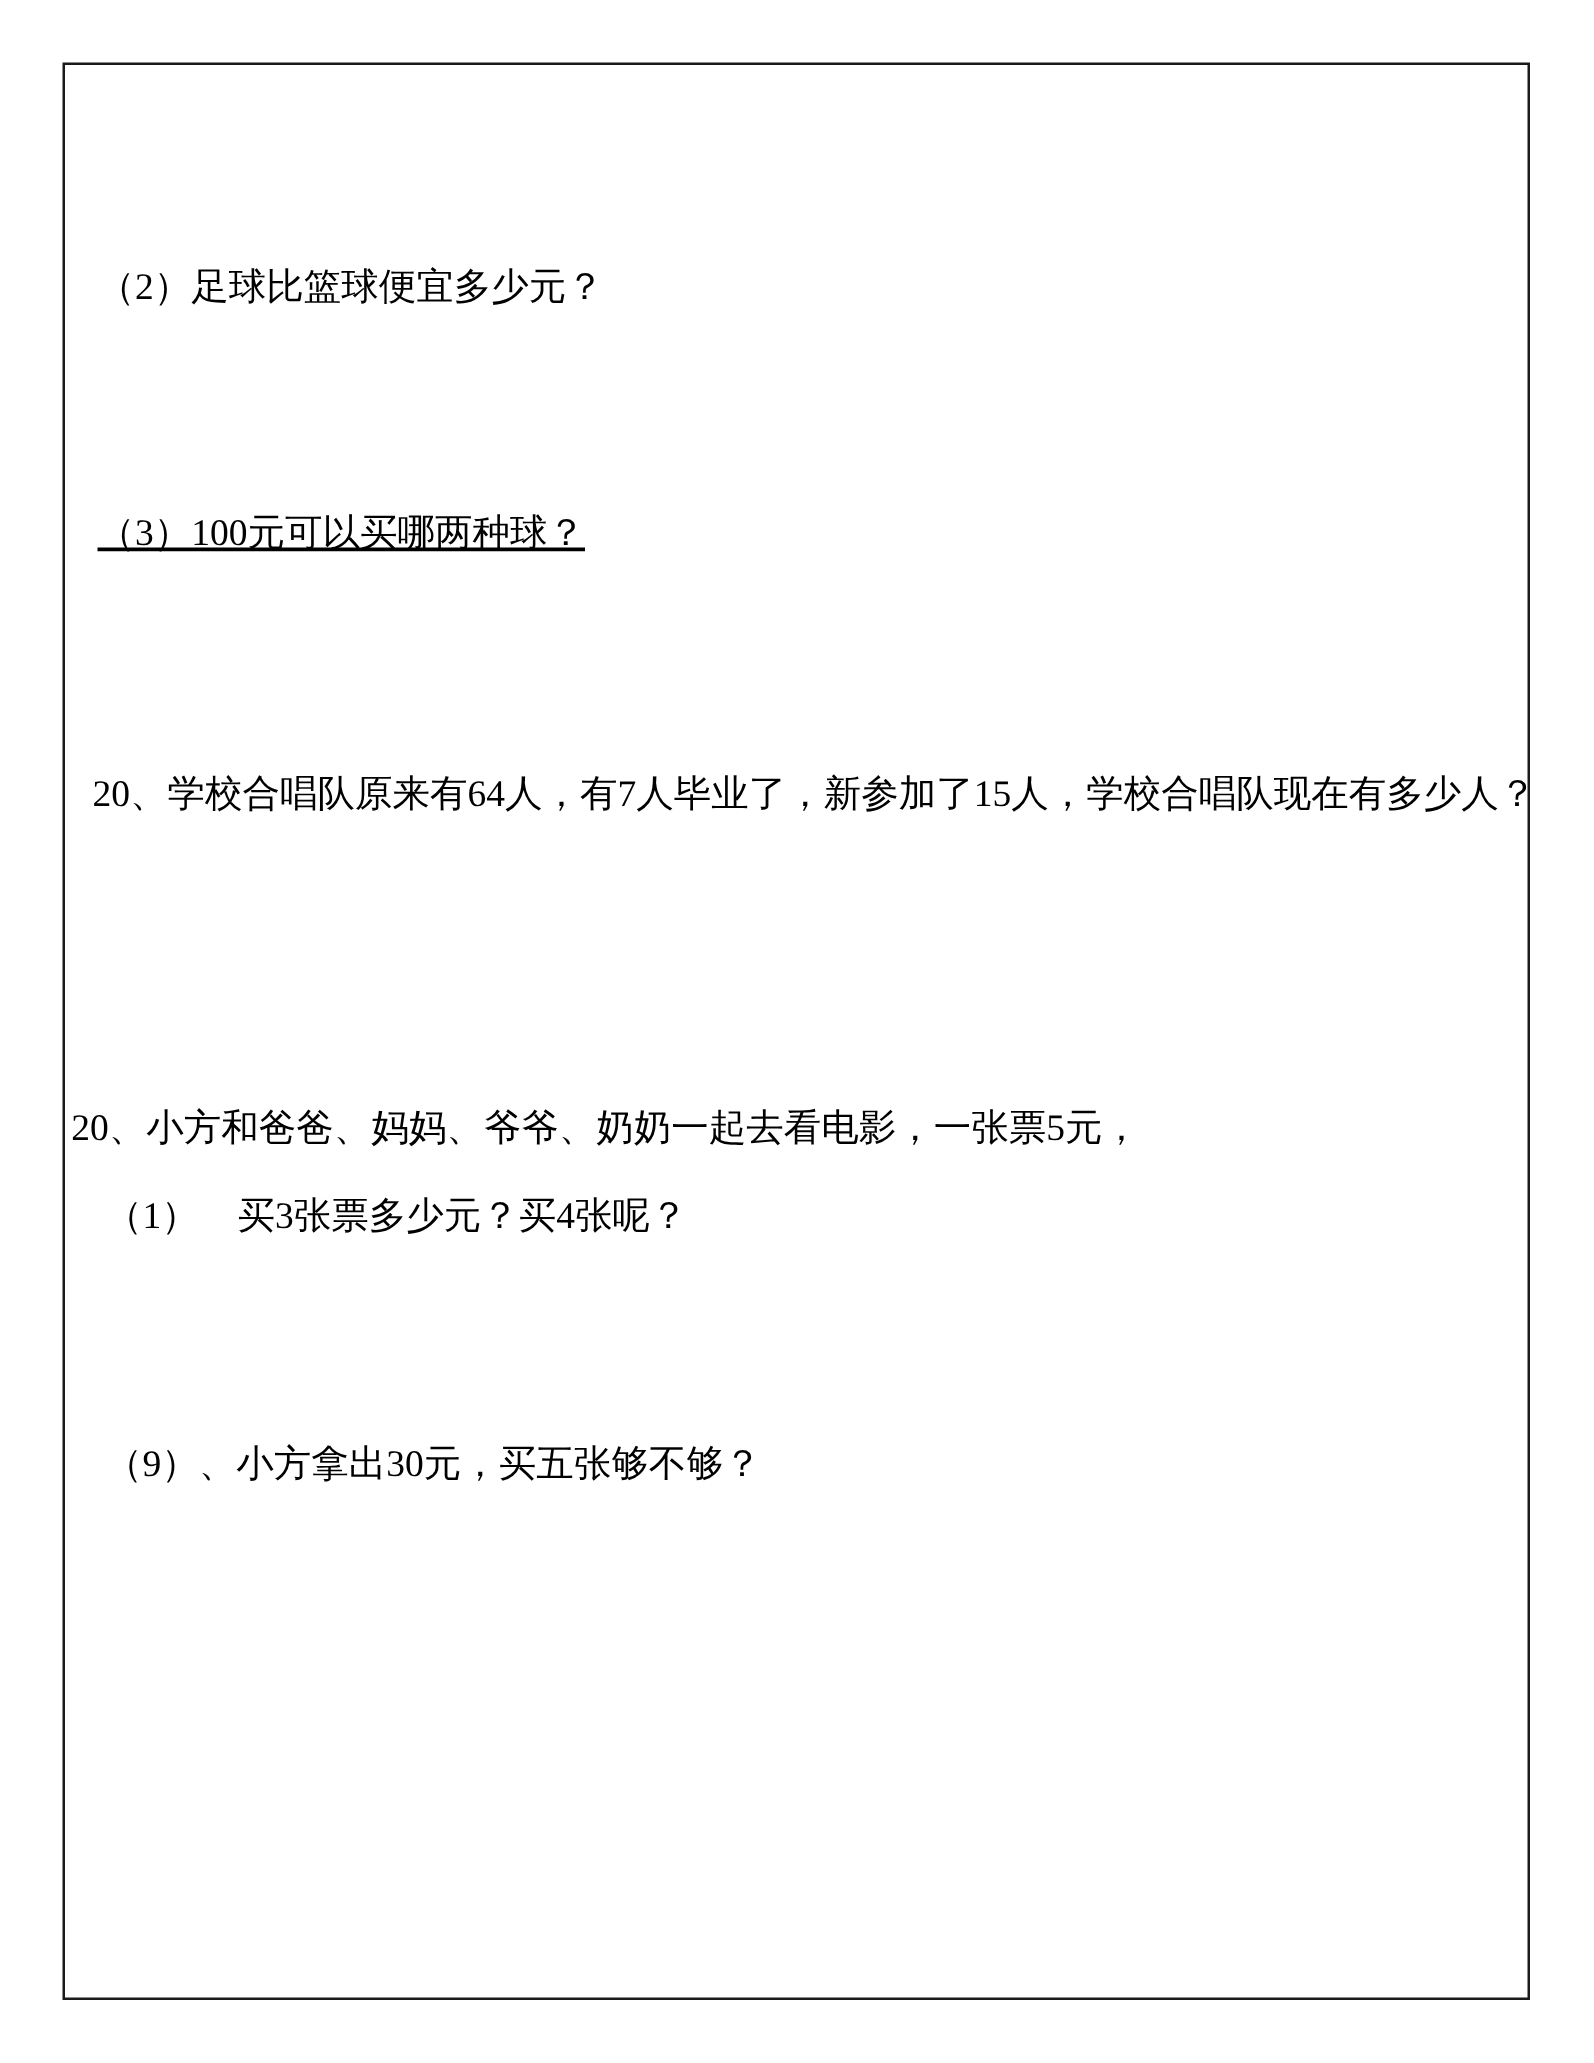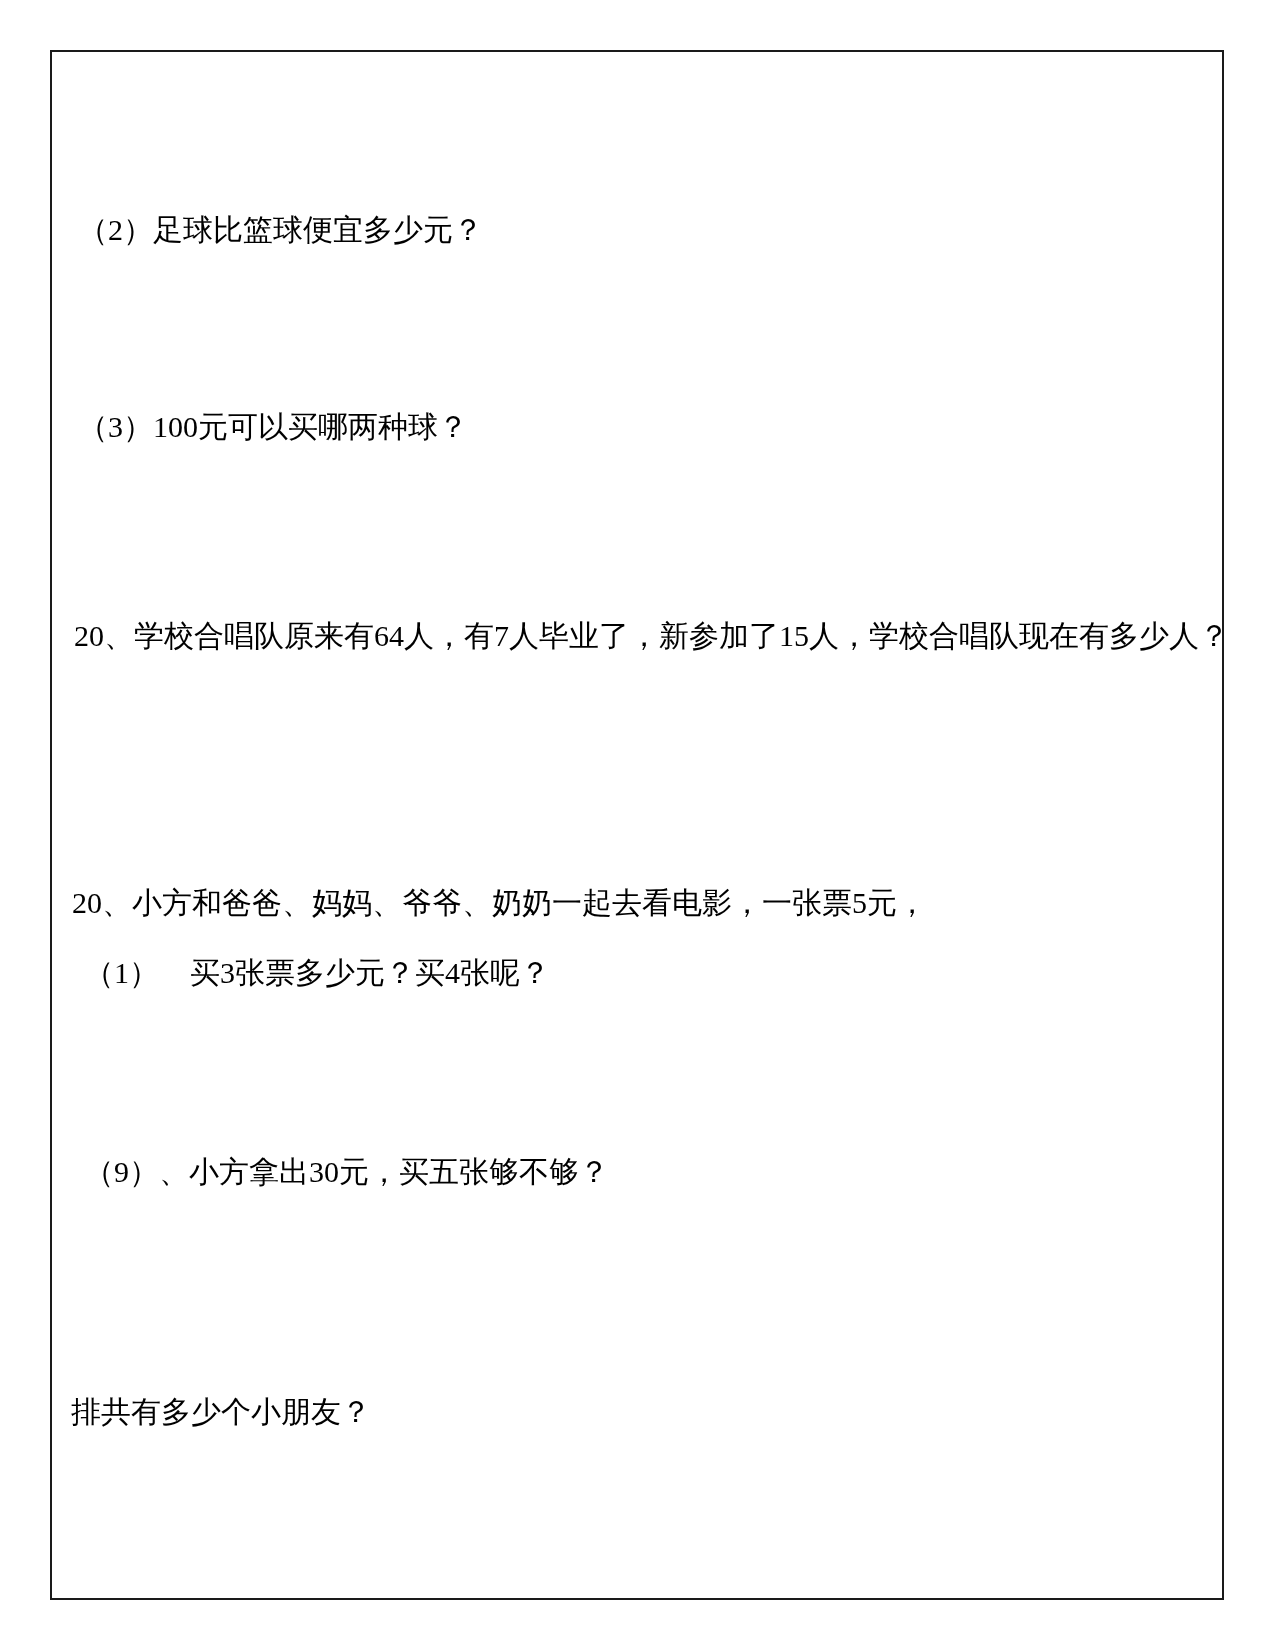--- a/index.html
+++ b/index.html
@@ -27,23 +27,23 @@
   }
   .line {
     position: absolute;
     margin: 0;
     font-size: 30px;
     line-height: 36px;
     white-space: nowrap;
     color: #000000;
   }
   .q18-part2 { left: 78px;  top: 212px; }
-  .q18-part3 { left: 78px;  top: 409px; }
+  .q18-part3 { left: 78px;  top: 409px; text-decoration: underline; }
   .q19       { left: 74px;  top: 618px; }
-  .q20-intro { left: 72px;  top: 885px; text-align: right; }
+  .q20-intro { left: 57px;  top: 885px; text-align: right; }
   .q20-part1 { left: 84px;  top: 955px; }
   .q20-part2 { left: 84px;  top: 1154px; }
   .q21-line1 { left: 71px;  top: 1359px; }
   .q21-line2 { left: 71px;  top: 1394px; }
   .tab-gap { display: inline-block; margin-left: 31px; }
 </style>
 </head>
 <body>
 
 <div class="page">
@@ -57,14 +57,13 @@
 
   <p class="line q20-intro">20、小方和爸爸、妈妈、爷爷、奶奶一起去看电影，一张票5元，</p>
 
   <p class="line q20-part1">
     <span>（1）</span><span class="tab-gap">买3张票多少元？买4张呢？</span>
   </p>
 
   <p class="line q20-part2">（9）、小方拿出30元，买五张够不够？</p>
 
 
-  <p class="line q21-line2">排共有多少个小朋友？</p>
 </div>
 
 </body></html>

